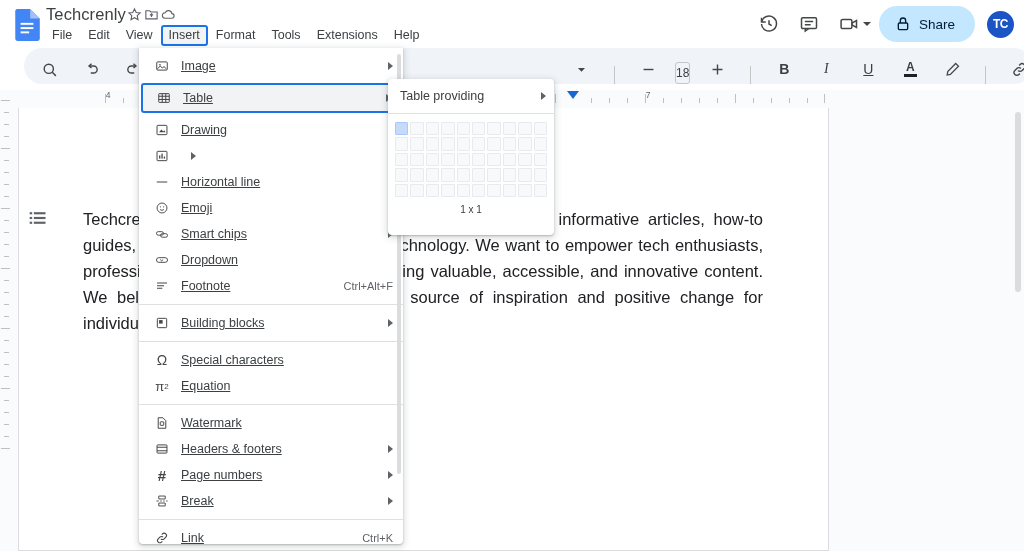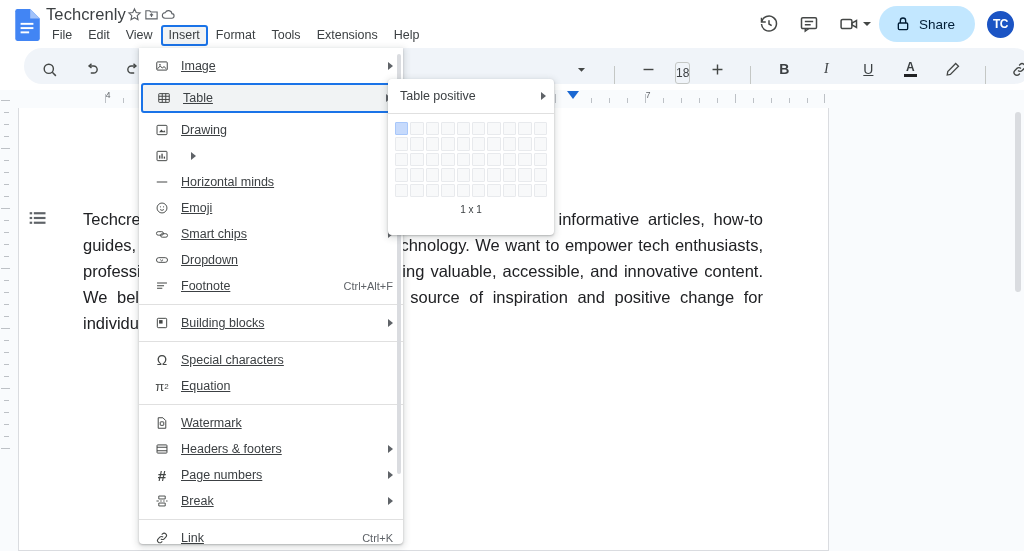--- a/index.html
+++ b/index.html
@@ -509,21 +509,21 @@
       </span>
       <span class="arrow"></span>
     </div>
 
     <div class="mi">
       <span class="ic">
         <svg viewBox="0 0 24 24" fill="none" stroke="currentColor" stroke-width="1.9">
             <path d="M3 12h18"></path>
           </svg>
       </span>
-      <span class="lbl">Horizontal minds</span>
+      <span class="lbl">Horizontal line</span>
     </div>
 
     <div class="mi">
       <span class="ic">
         <svg viewBox="0 0 24 24" fill="none" stroke="currentColor" stroke-width="1.6">
             <circle cx="12" cy="12" r="8.5"></circle>
             <circle cx="9.3" cy="10" r=".95" fill="currentColor" stroke="none"></circle>
             <circle cx="14.7" cy="10" r=".95" fill="currentColor" stroke="none"></circle>
             <path d="M8.7 14.3a4.2 4.2 0 0 0 6.6 0"></path>
           </svg>
@@ -639,21 +639,21 @@
       </span>
       <span class="lbl">Link</span>
       <span class="accel">Ctrl+K</span>
     </div>
 
     <div class="menu-scroll"></div>
   </div>
 
   <div class="table-sub">
     <div class="tsub-item">
-      <span class="lbl">Table positive</span>
+      <span class="lbl">Table providing</span>
       <span class="arrow"></span>
     </div>
     <div class="tsub-sep"></div>
     <div class="grid-wrap">
       <div class="grid" id="table-grid">
           <div class="gcell on"></div>
           <div class="gcell"></div>
           <div class="gcell"></div>
           <div class="gcell"></div>
           <div class="gcell"></div>

